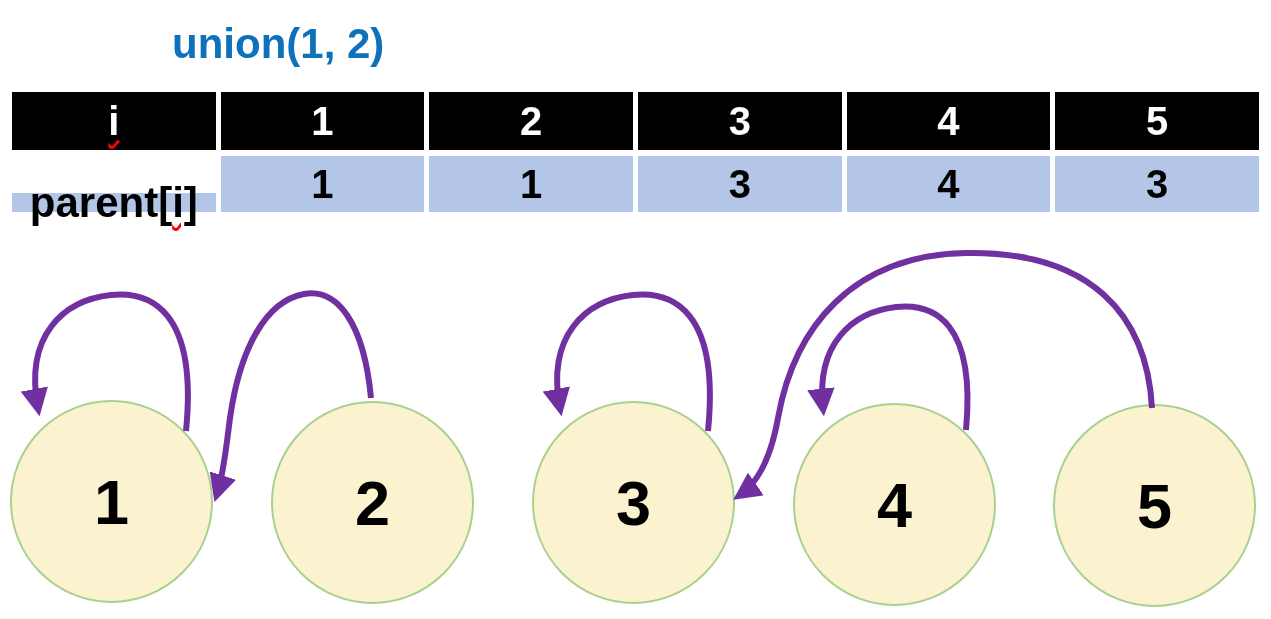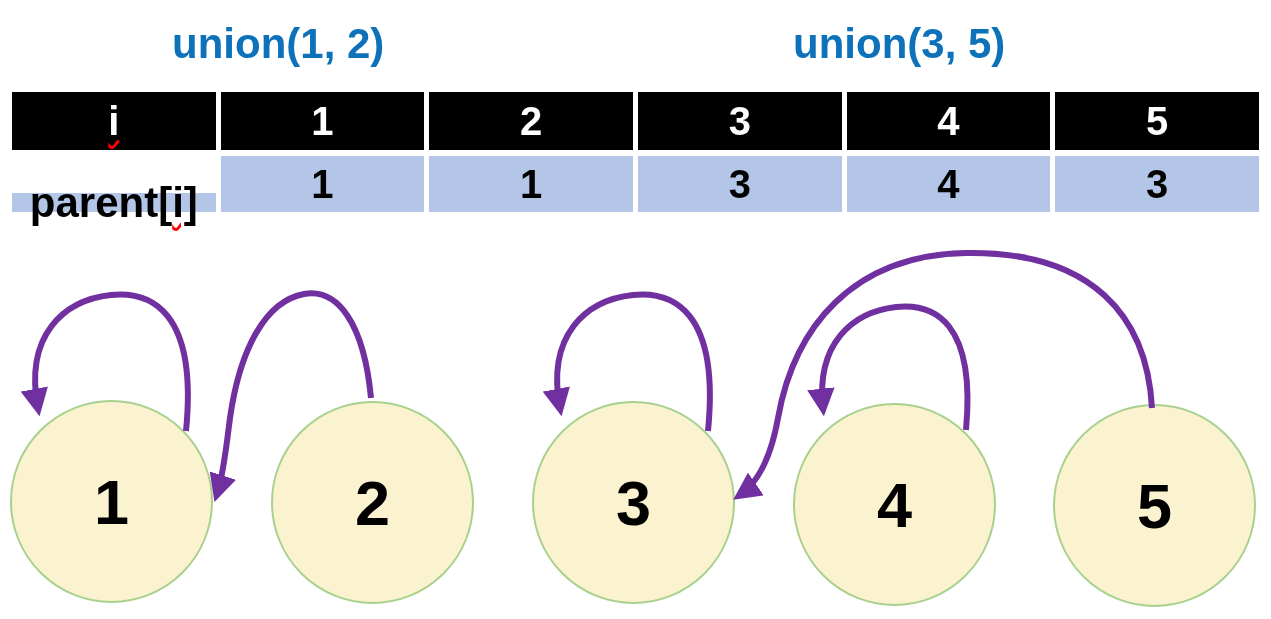--- a/index.html
+++ b/index.html
@@ -82,21 +82,20 @@
     stroke-width: 6;
   }
   .ah-shape { fill: var(--purple, #7030a0); }
 </style>
 </head>
 <body>
 
 <div class="stage">
 
   <div class="op-title left">union(1, 2)</div>
-  <div class="op-title right">union(3, 5)</div>
 
   <div class="ptable">
     <div class="cell head">
         <span class="squiggle">i</span>
       </div>
     <div class="cell head">1</div>
     <div class="cell head">2</div>
     <div class="cell head">3</div>
     <div class="cell head">4</div>
     <div class="cell head">5</div>

